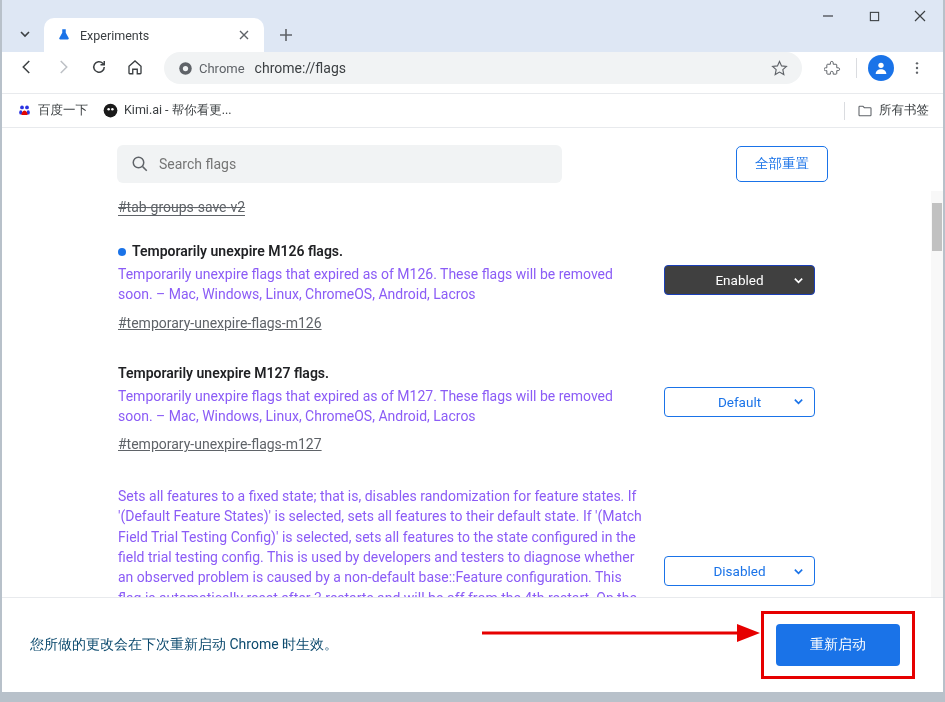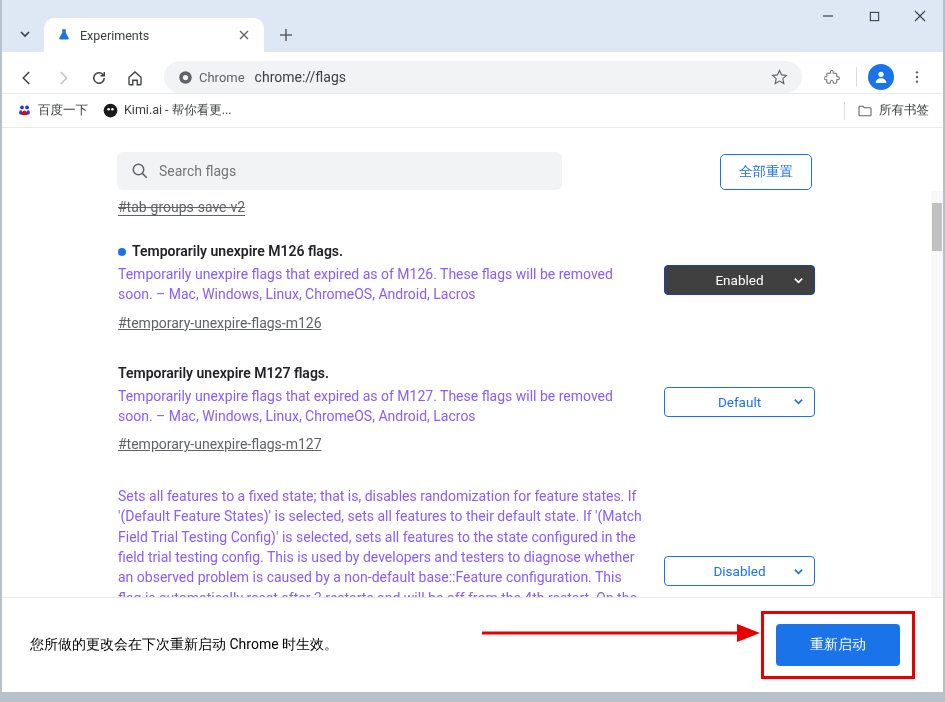--- a/index.html
+++ b/index.html
@@ -7,57 +7,57 @@
 .browser-window { position: absolute; top: 0; left: 2px; right: 2px; bottom: 10px; background: #fff; display: flex; flex-direction: column; }
 .titlebar { height: 52px; background: #dee7f4; display: flex; align-items: flex-end; padding-left: 8px; position: relative; }
 .dropdown-btn { width: 30px; height: 28px; display: flex; align-items: center; justify-content: center; margin-right: 4px; margin-bottom: 4px; border-radius: 6px; }
 .tab { background: #fff; border-radius: 10px 10px 0 0; height: 34px; display: flex; align-items: center; padding: 0 12px; gap: 8px; min-width: 220px; position: relative; }
 .tab-favicon { width: 16px; height: 16px; display: flex; align-items: center; justify-content: center; color: #1a73e8; }
 .tab-title { font-size: 12.5px; color: #3c4043; flex: 1; }
 .tab-close { width: 16px; height: 16px; display: flex; align-items: center; justify-content: center; color: #5f6368; }
 .new-tab { width: 28px; height: 28px; display: flex; align-items: center; justify-content: center; margin-left: 8px; margin-bottom: 3px; color: #5f6368; }
 .window-controls { position: absolute; right: 0; top: 0; display: flex; height: 32px; }
 .window-controls > div { width: 46px; display: flex; align-items: center; justify-content: center; color: #3c4043; }
-.toolbar { height: 42px; background: #fff; display: flex; align-items: flex-end; padding: 0 10px; gap: 6px; border-bottom: 1px solid #e8eaed; }
+.toolbar { height: 42px; background: #fff; display: flex; align-items: flex-start; padding: 0 10px; gap: 6px; border-bottom: 1px solid #e8eaed; }
 .nav-btn { width: 30px; height: 30px; display: flex; align-items: center; justify-content: center; color: #5f6368; border-radius: 50%; }
 .nav-btn.disabled { color: #bdc1c6; }
 .omnibox { flex: 1; height: 32px; background: #f1f3f4; border-radius: 16px; display: flex; align-items: center; padding: 0 14px; gap: 10px; margin: 0 8px; }
 .omnibox-icon { display: flex; align-items: center; gap: 6px; color: #5f6368; font-size: 13px; }
 .omnibox-url { font-size: 14px; color: #3c4043; flex: 1; }
 .omnibox-star { color: #5f6368; }
 .toolbar-right { display: flex; align-items: center; gap: 4px; }
 .toolbar-icon { width: 32px; height: 32px; display: flex; align-items: center; justify-content: center; color: #5f6368; }
 .toolbar-divider { width: 1px; height: 20px; background: #dadce0; margin: 0 4px; }
 .profile-icon { width: 26px; height: 26px; border-radius: 50%; background: #1a73e8; display: flex; align-items: center; justify-content: center; }
 .bookmarks-bar { height: 34px; background: #fff; display: flex; align-items: center; padding: 0 14px; gap: 14px; border-bottom: 1px solid #e8eaed; }
 .bookmark-item { display: flex; align-items: center; gap: 6px; font-size: 12.5px; color: #3c4043; }
 .bookmark-item .bicon { width: 16px; height: 16px; display: flex; align-items: center; justify-content: center; }
 .bookmarks-right { margin-left: auto; display: flex; align-items: center; gap: 12px; }
 .bookmarks-divider { width: 1px; height: 18px; background: #dadce0; }
 .content-area { flex: 1; position: relative; background: #fff; overflow: hidden; }
-.search-row { position: absolute; top: 10px; left: 0; right: 16px; height: 52px; display: flex; align-items: flex-end; padding: 0 115px; z-index: 5; }
+.search-row { position: absolute; top: 10px; left: 0; right: 0; height: 52px; display: flex; align-items: center; padding: 0 115px; z-index: 5; }
 .search-box { width: 445px; height: 38px; background: #f1f3f4; border-radius: 6px; display: flex; align-items: center; padding: 0 14px; gap: 10px; }
 .search-box input { border: none; background: transparent; outline: none; font-size: 14px; color: #5f6368; flex: 1; }
 .reset-btn { margin-left: auto; padding: 8px 18px; border: 1px solid #1a73e8; border-radius: 5px; background: #fff; color: #1a73e8; font-size: 13.5px; }
 .flags-scroll { position: absolute; top: 63px; left: 0; right: 12px; bottom: 95px; overflow: hidden; }
 .flags-inner { padding: 0 116px; }
 .flag-link-partial { font-size: 14px; color: #5f6368; text-decoration: line-through; margin-bottom: 28px; margin-top: 8px; }
 .flag-link-partial span { border-bottom: 1px solid #5f6368; }
 .flag-item { display: flex; gap: 20px; margin-bottom: 33px; position: relative; }
 .flag-text { flex: 1; }
 .flag-title { font-size: 14px; font-weight: 600; color: #202124; margin-bottom: 5px; }
 .flag-title .bullet { display: inline-block; width: 8px; height: 8px; border-radius: 50%; background: #1a73e8; margin-right: 6px; vertical-align: middle; }
 .flag-desc { font-size: 14px; color: #8b5cf6; line-height: 1.45; margin-bottom: 8px; }
 .flag-anchor { font-size: 14px; color: #5f6368; text-decoration: underline; }
 .flag-control { width: 151px; padding-top: 22px; }
 .flag-select { width: 151px; height: 30px; border: 1px solid #1a73e8; border-radius: 4px; display: flex; align-items: center; justify-content: center; position: relative; font-size: 13.5px; color: #1a73e8; background: #fff; }
 .flag-select.enabled { background: #404040; border-color: #1a3fb8; color: #fff; }
 .flag-select .chev { position: absolute; right: 10px; }
 .restart-bar { position: absolute; bottom: 0; left: 0; right: 0; height: 95px; background: #fff; border-top: 1px solid #e8eaed; display: flex; align-items: center; padding: 0 28px; z-index: 6; }
-.restart-text { font-size: 14px; color: #000000; }
+.restart-text { font-size: 14px; color: #0c4a6e; }
 .restart-btn-wrap { margin-left: auto; border: 3px solid #e60000; padding: 10px 12px; display: flex; align-items: center; }
 .restart-btn { background: #1a73e8; color: #fff; border: none; padding: 12px 34px; font-size: 14px; border-radius: 4px; }
 .arrow-annotation { position: absolute; bottom: 44px; left: 480px; width: 280px; height: 30px; z-index: 7; pointer-events:none; }
 .scrollbar-track { position: absolute; right: 0; top: 63px; width: 12px; bottom: 95px; background: #f8f8f8; z-index: 4; }
 .scrollbar-thumb { position: absolute; right: 1px; width: 10px; top: 12px; height: 48px; background: #c1c1c1; border-radius: 0; }
 svg { display: block; }
 </style>
 </head>
 <body>
 

